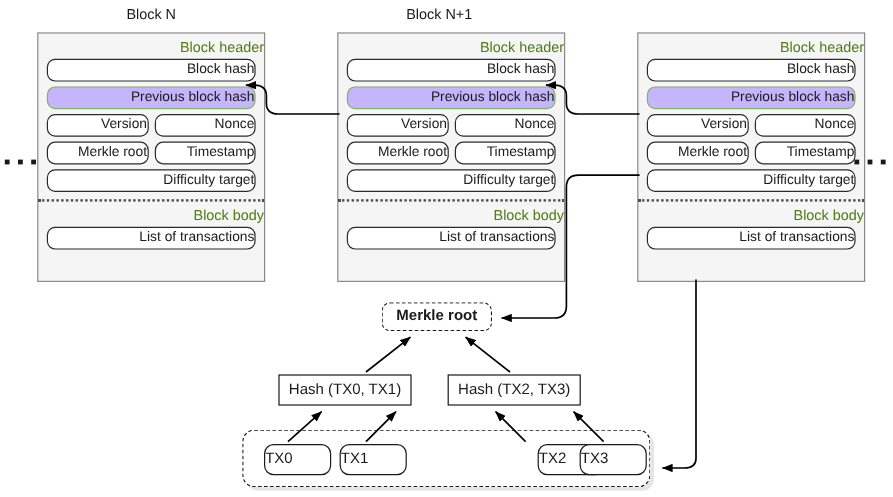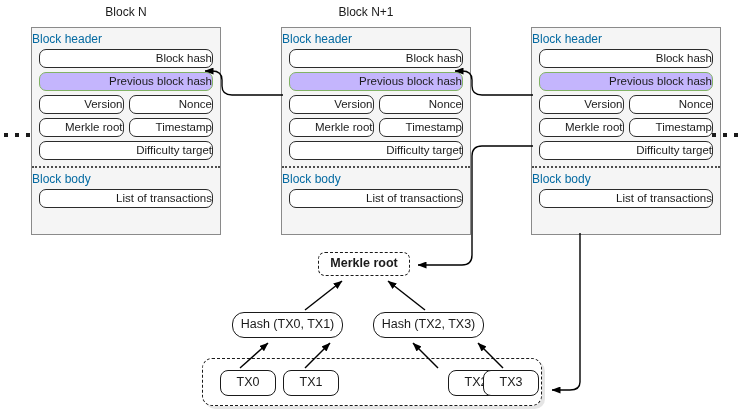--- a/index.html
+++ b/index.html
@@ -45,25 +45,25 @@
   .block-title {
     position: absolute;
     top: 5px;
     width: 190px;
     text-align: center;
     font-size: 12px;
     color: #1a1a1a;
     z-index: 2;
   }
   .section-label {
-    text-align: left;
+    text-align: right;
     font-size: 12px;
     line-height: 14px;
     padding: 4px 0 3px 0;
-    color: #0369a1;
+    color: #4d7c0f;
   }
   .field-row {
     display: flex;
     gap: 5px;
     padding: 0 7px 4px 7px;
     box-sizing: border-box;
   }
   .field {
     flex: 1;
     box-sizing: border-box;
@@ -117,21 +117,21 @@
     line-height: 21px;
     text-align: center;
     z-index: 4;
   }
   .hash-node {
     position: absolute;
     top: 312px;
     height: 26px;
     box-sizing: border-box;
     border: 1.6px solid #1a1a1a;
-    border-radius: 12px;
+    border-radius: 0;
     background: #ffffff;
     font-size: 12.5px;
     line-height: 23px;
     text-align: center;
     z-index: 4;
   }
   .tx-group {
     position: absolute;
     left: 202px;
     top: 358px;
@@ -148,21 +148,20 @@
     position: absolute;
     top: 370px;
     width: 56px;
     height: 26px;
     box-sizing: border-box;
     border: 1.5px solid #1a1a1a;
     border-radius: 8px;
     background: #ffffff;
     font-size: 12.5px;
     line-height: 23px;
-    text-align: center;
     z-index: 4;
   }
 </style>
 </head>
 <body>
 
 <div id="canvas">
 
   <svg id="wires" viewBox="0 0 744 414">
     <defs>

